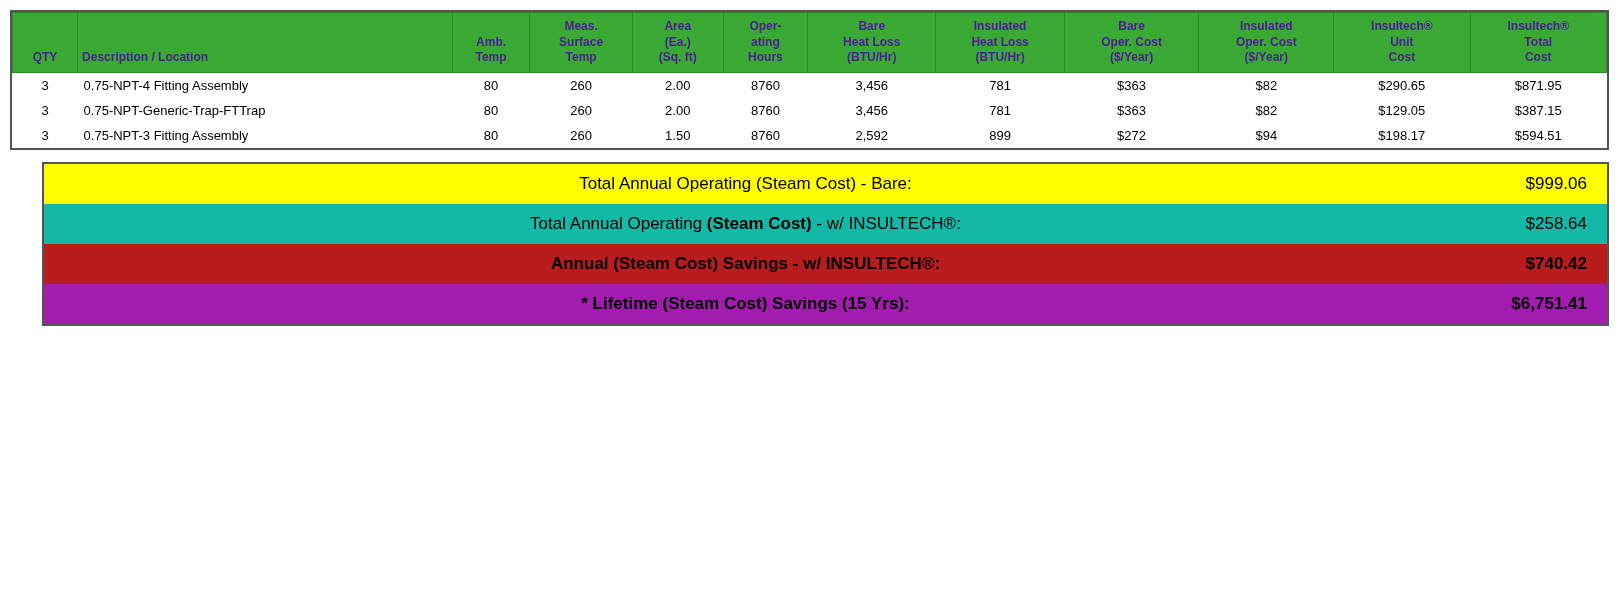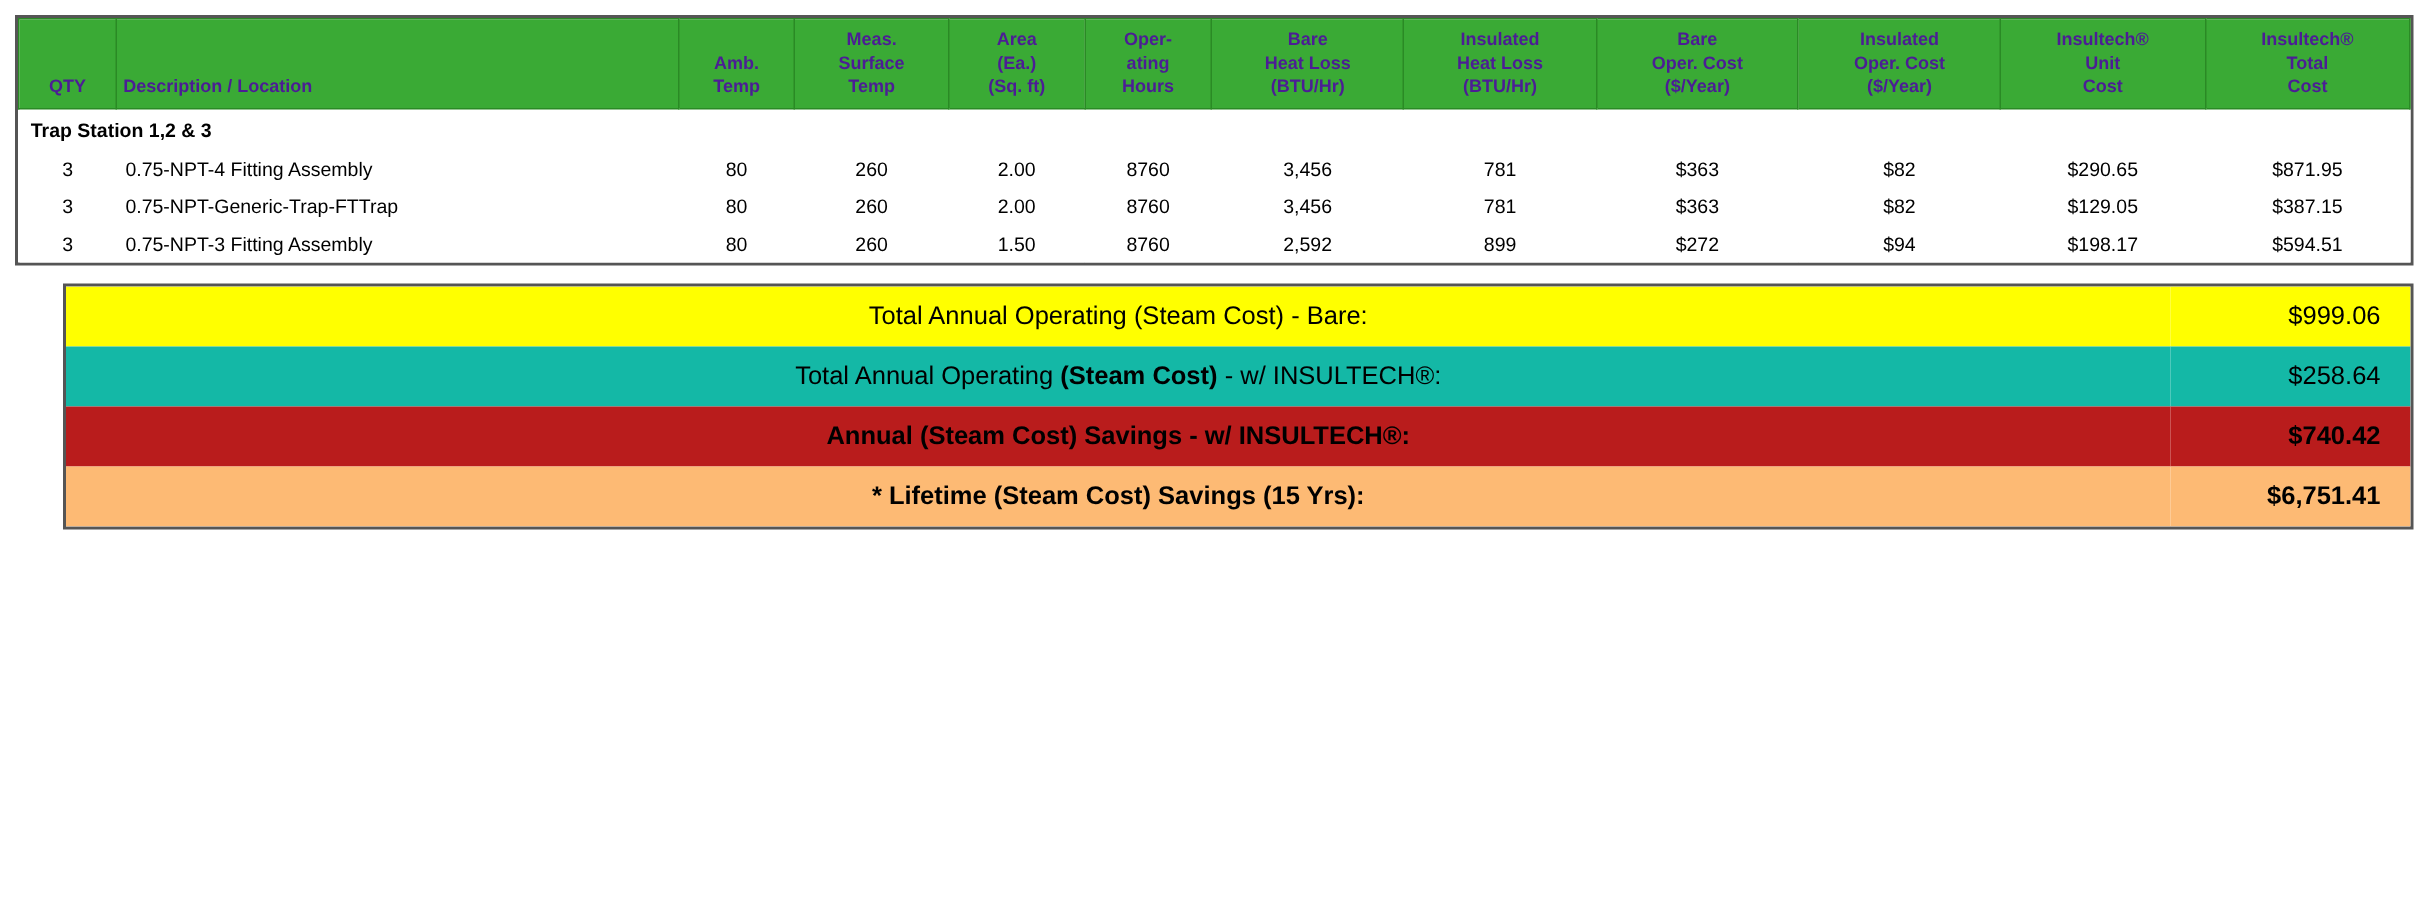--- a/index.html
+++ b/index.html
@@ -98,21 +98,21 @@
     .row-white {
       background-color: #14b8a6;
     }
 
     .row-yellow-bold {
       background-color: #b91c1c;
       font-weight: bold;
     }
 
     .row-light-blue {
-      background-color: #fdba74;
+      background-color: #a21caf;
       font-weight: bold;
     }
 
     .bold-text {
       font-weight: bold;
     }
   </style>
 </head>
 <body>
 
@@ -128,23 +128,20 @@
         <th>Oper-<br>ating<br>Hours</th>
         <th>Bare<br>Heat Loss<br>(BTU/Hr)</th>
         <th>Insulated<br>Heat Loss<br>(BTU/Hr)</th>
         <th>Bare<br>Oper. Cost<br>($/Year)</th>
         <th>Insulated<br>Oper. Cost<br>($/Year)</th>
         <th>Insultech®<br>Unit<br>Cost</th>
         <th>Insultech®<br>Total<br>Cost</th>
       </tr>
     </thead>
     <tbody>
-      <tr class="section-header">
-        <td colspan="12">Trap Station 1,2 &amp; 3</td>
-      </tr>
 
       <tr class="data-row">
         <td>3</td>
         <td class="desc-cell">0.75-NPT-4 Fitting Assembly</td>
         <td>80</td>
         <td>260</td>
         <td>2.00</td>
         <td>8760</td>
         <td>3,456</td>
         <td>781</td>

